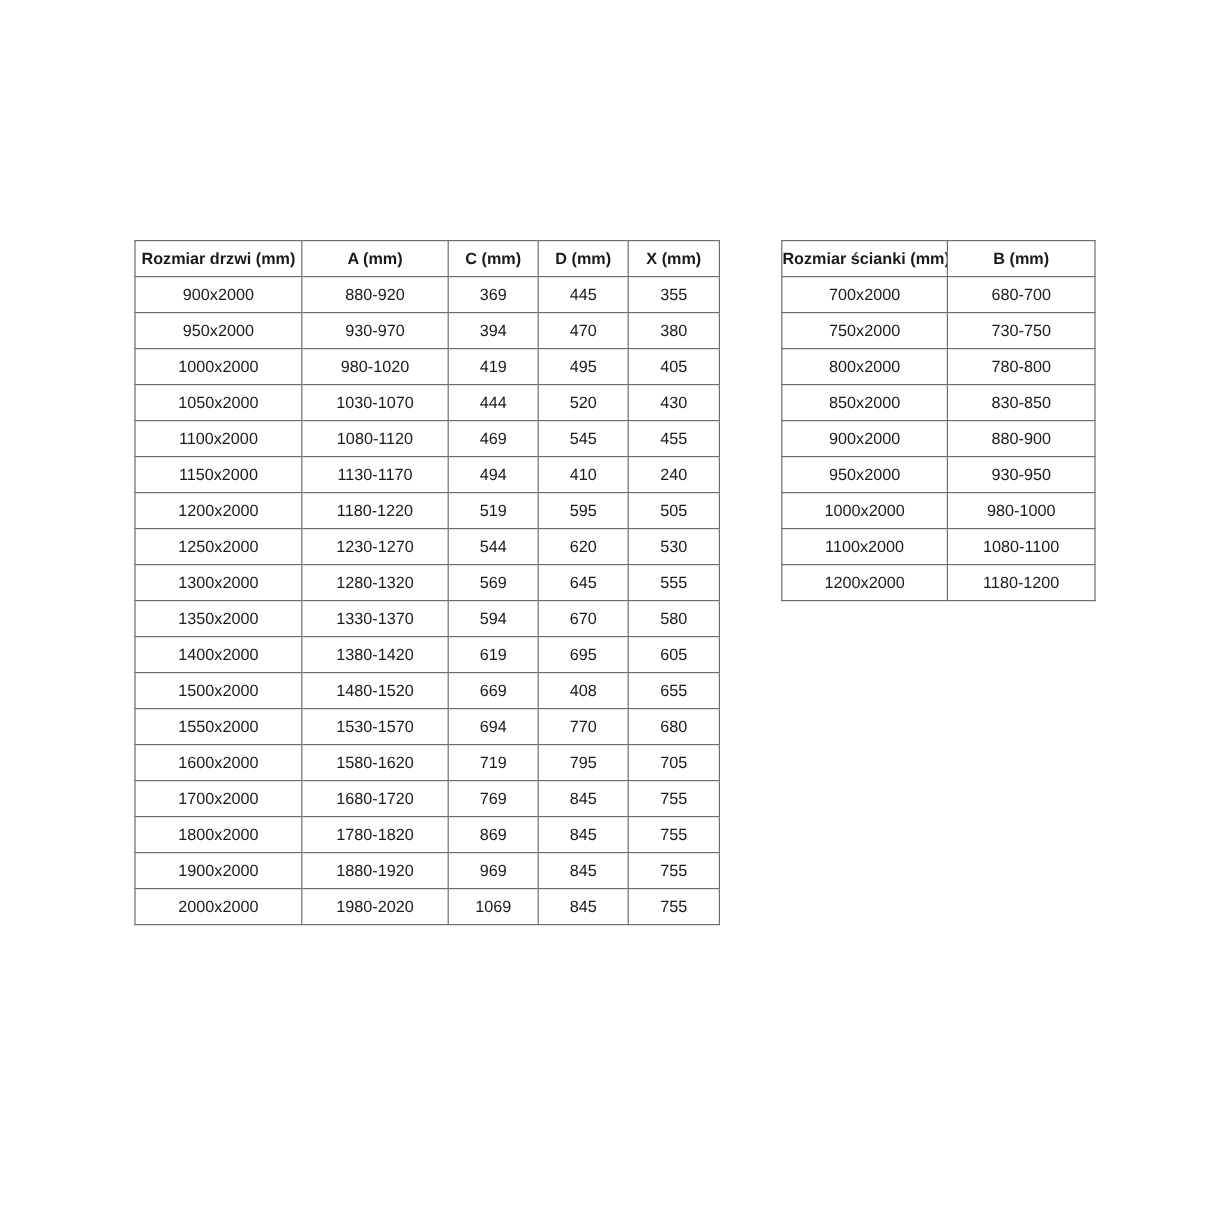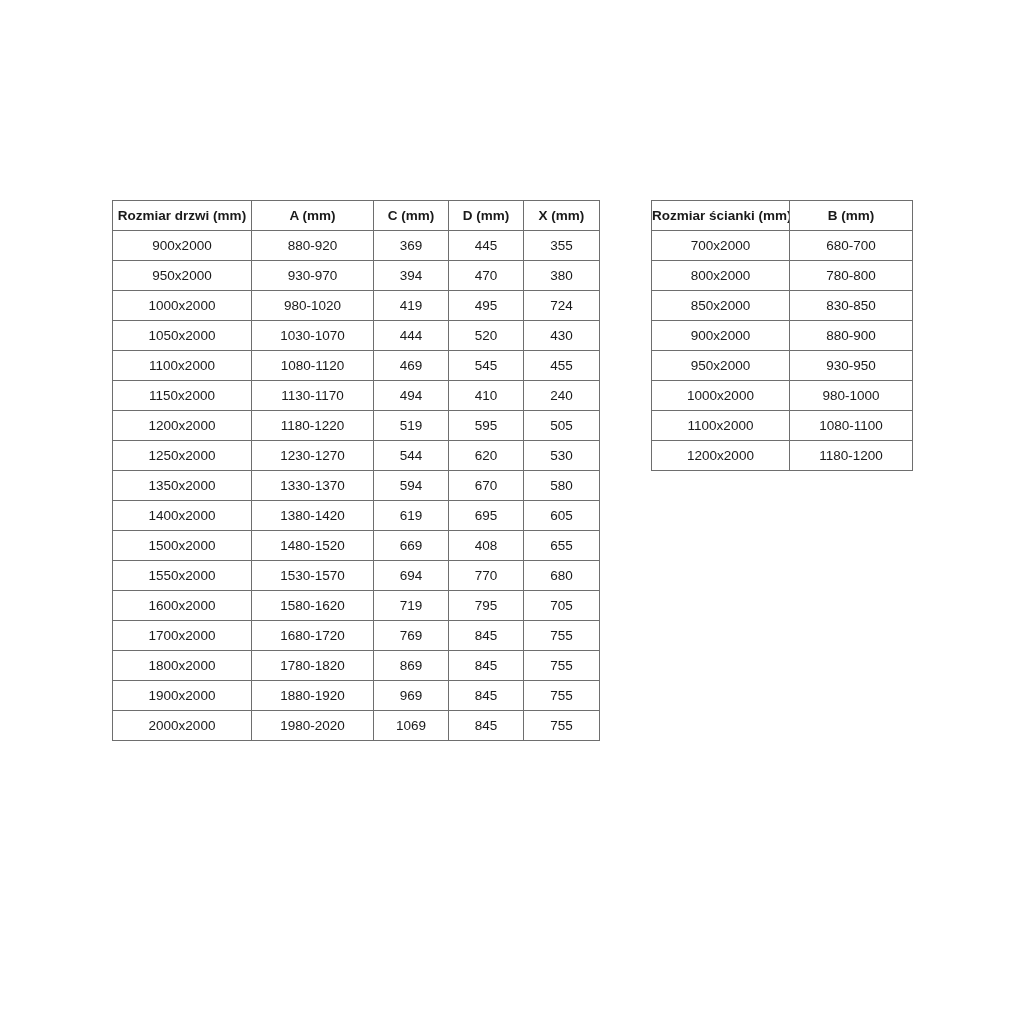--- a/index.html
+++ b/index.html
@@ -89,21 +89,21 @@
           <td>930-970</td>
           <td>394</td>
           <td>470</td>
           <td>380</td>
         </tr>
         <tr>
           <td>1000x2000</td>
           <td>980-1020</td>
           <td>419</td>
           <td>495</td>
-          <td>724</td>
+          <td>405</td>
         </tr>
         <tr>
           <td>1050x2000</td>
           <td>1030-1070</td>
           <td>444</td>
           <td>520</td>
           <td>430</td>
         </tr>
         <tr>
           <td>1100x2000</td>
@@ -125,20 +125,27 @@
           <td>519</td>
           <td>595</td>
           <td>505</td>
         </tr>
         <tr>
           <td>1250x2000</td>
           <td>1230-1270</td>
           <td>544</td>
           <td>620</td>
           <td>530</td>
+        </tr>
+        <tr>
+          <td>1300x2000</td>
+          <td>1280-1320</td>
+          <td>569</td>
+          <td>645</td>
+          <td>555</td>
         </tr>
         <tr>
           <td>1350x2000</td>
           <td>1330-1370</td>
           <td>594</td>
           <td>670</td>
           <td>580</td>
         </tr>
         <tr>
           <td>1400x2000</td>
@@ -209,20 +216,24 @@
           <th>Rozmiar ścianki (mm)</th>
           <th>B (mm)</th>
         </tr>
     </thead>
     <tbody>
         <tr>
           <td>700x2000</td>
           <td>680-700</td>
         </tr>
         <tr>
+          <td>750x2000</td>
+          <td>730-750</td>
+        </tr>
+        <tr>
           <td>800x2000</td>
           <td>780-800</td>
         </tr>
         <tr>
           <td>850x2000</td>
           <td>830-850</td>
         </tr>
         <tr>
           <td>900x2000</td>
           <td>880-900</td>

